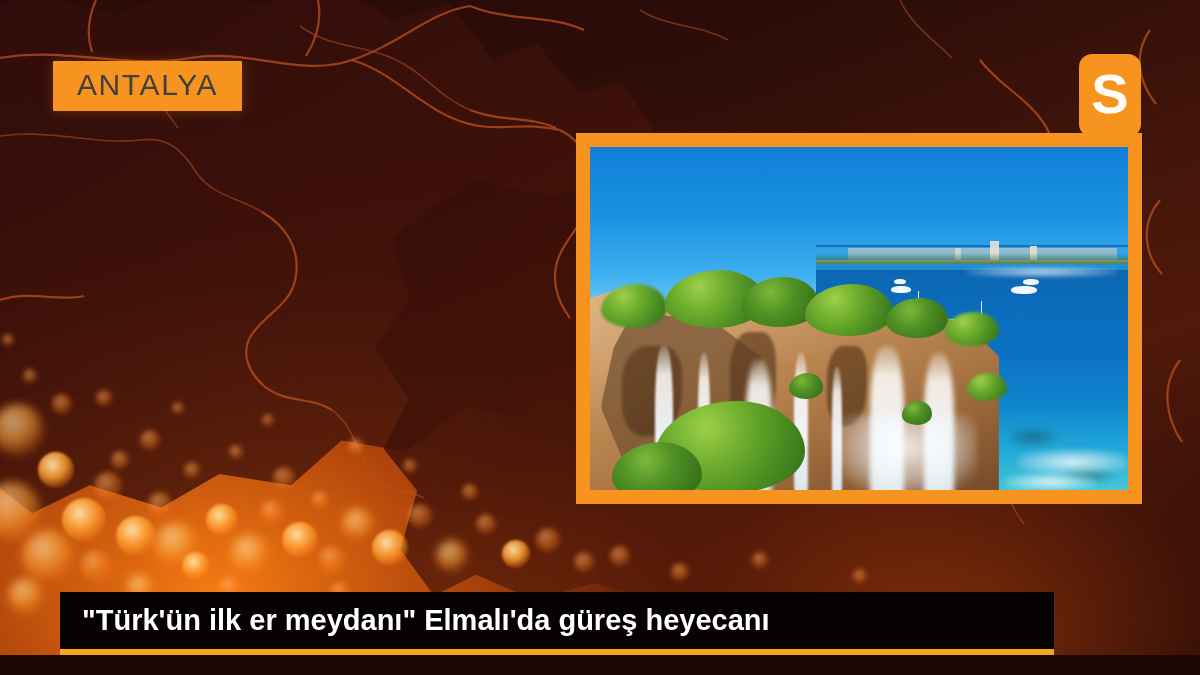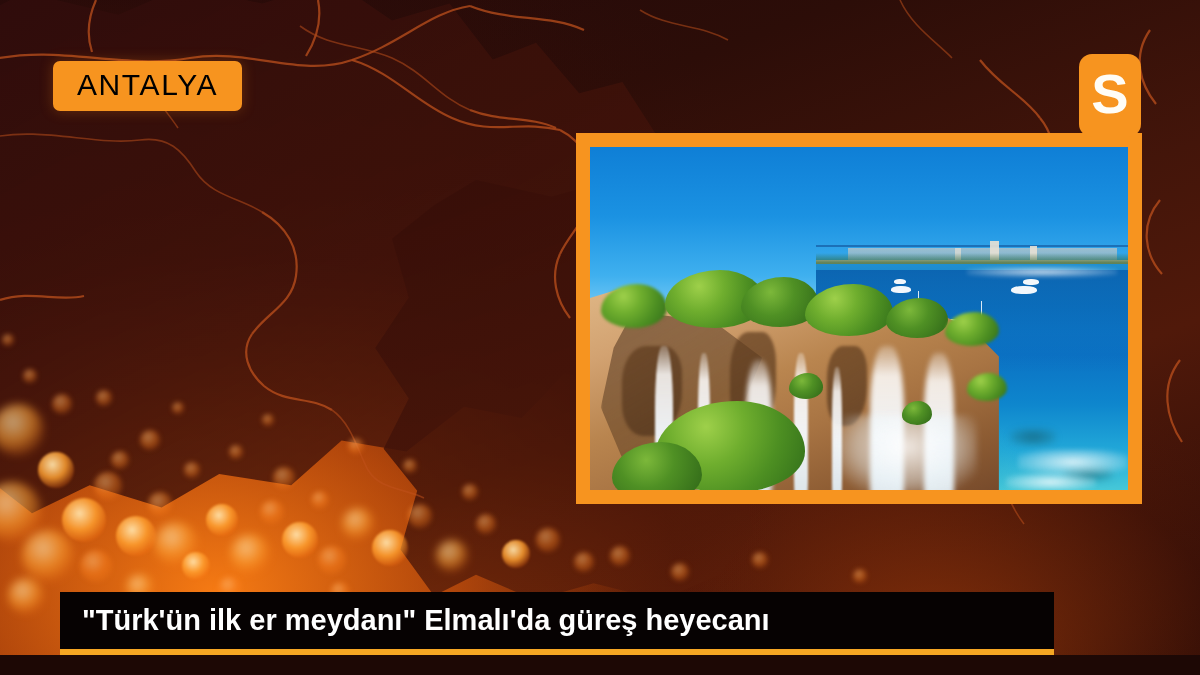--- a/index.html
+++ b/index.html
@@ -97,23 +97,23 @@
     background: radial-gradient(circle at 40% 35%, rgba(255,190,120,0.55) 0%, rgba(255,130,30,0.4) 45%, rgba(255,110,10,0) 100%);
     filter: blur(2.5px);
   }
 
   
   .city-badge {
     position: absolute;
     left: 53px;
     top: 61px;
     padding: 9px 24px 11px 24px;
-    border-radius: 7px;
+    border-radius: 1px;
     background: #f7941f;
-    color: #000000;
+    color: #404040;
     font-size: 30px;
     letter-spacing: 1.6px;
     line-height: 1;
     font-weight: 400;
     white-space: nowrap;
     box-shadow: 0 0 14px rgba(255,140,20,0.25);
   }
 
   
   .brand-logo {

